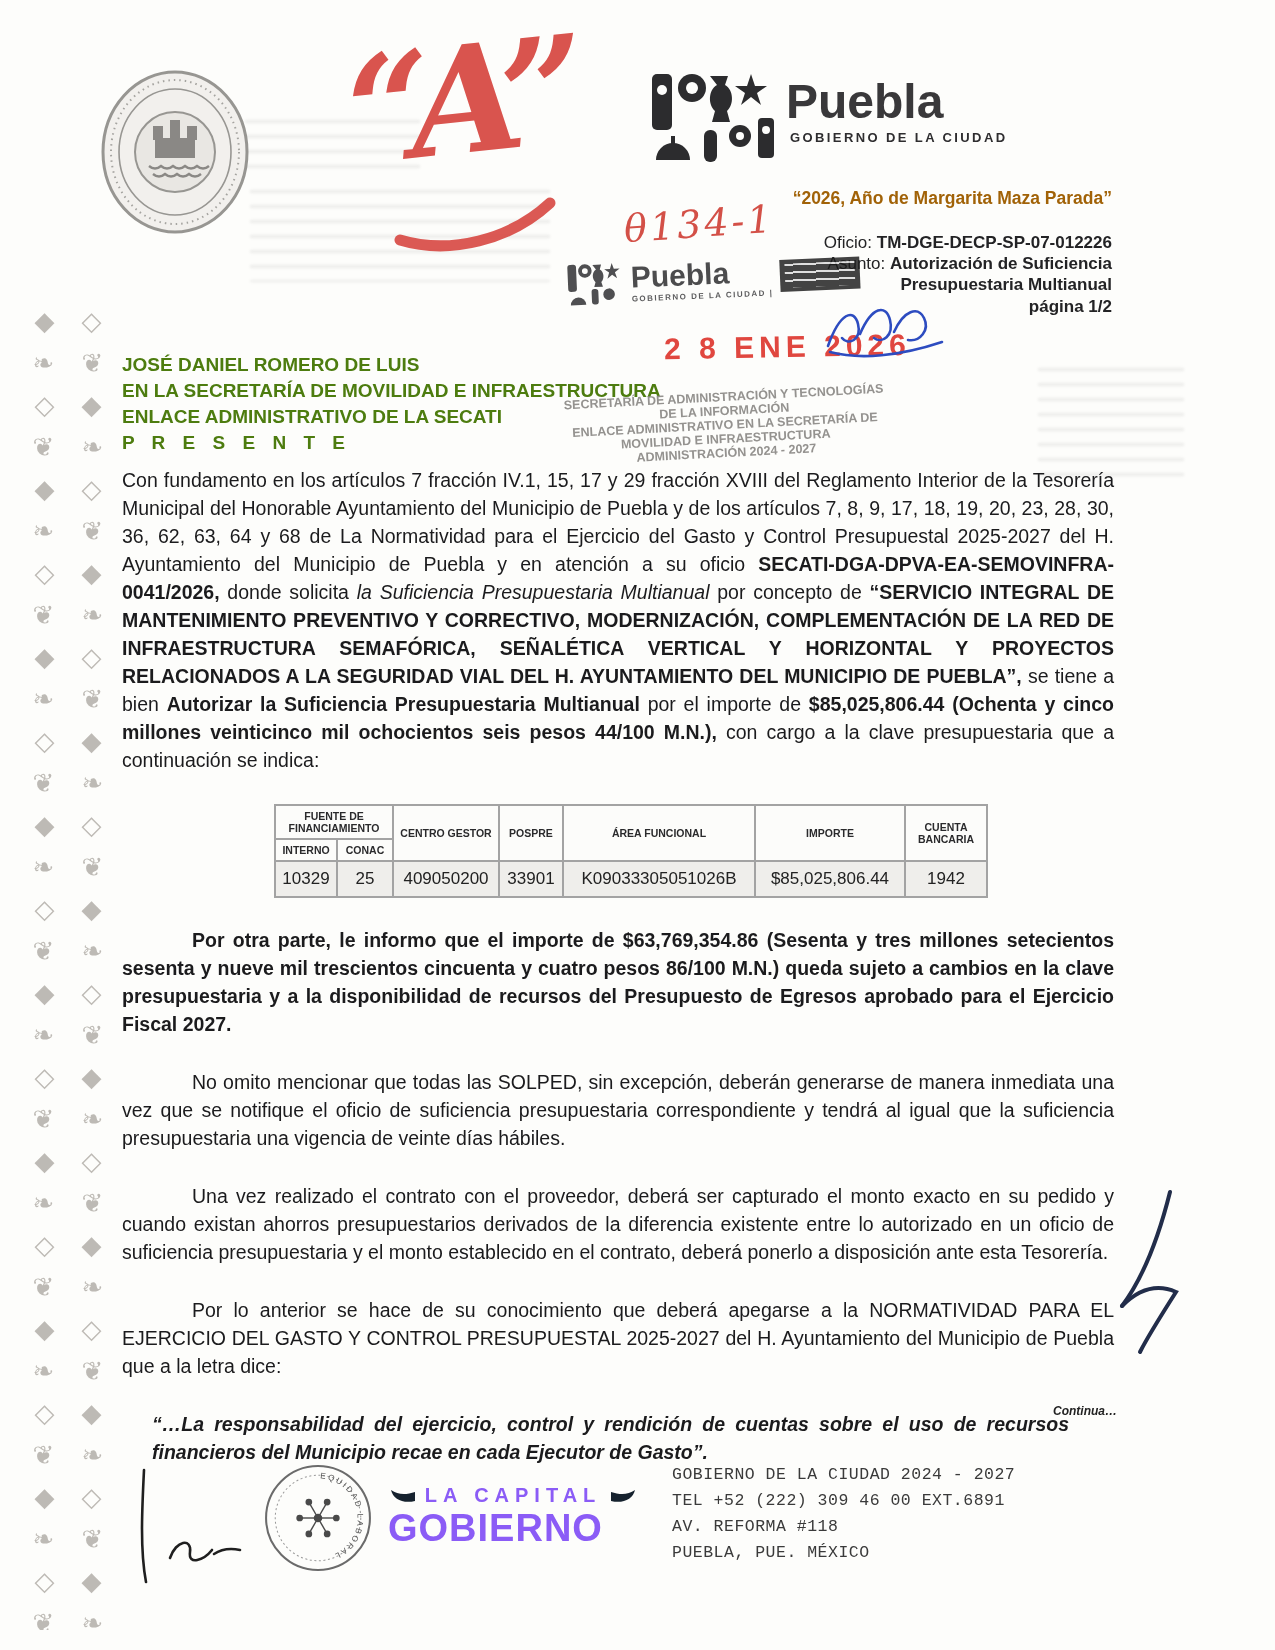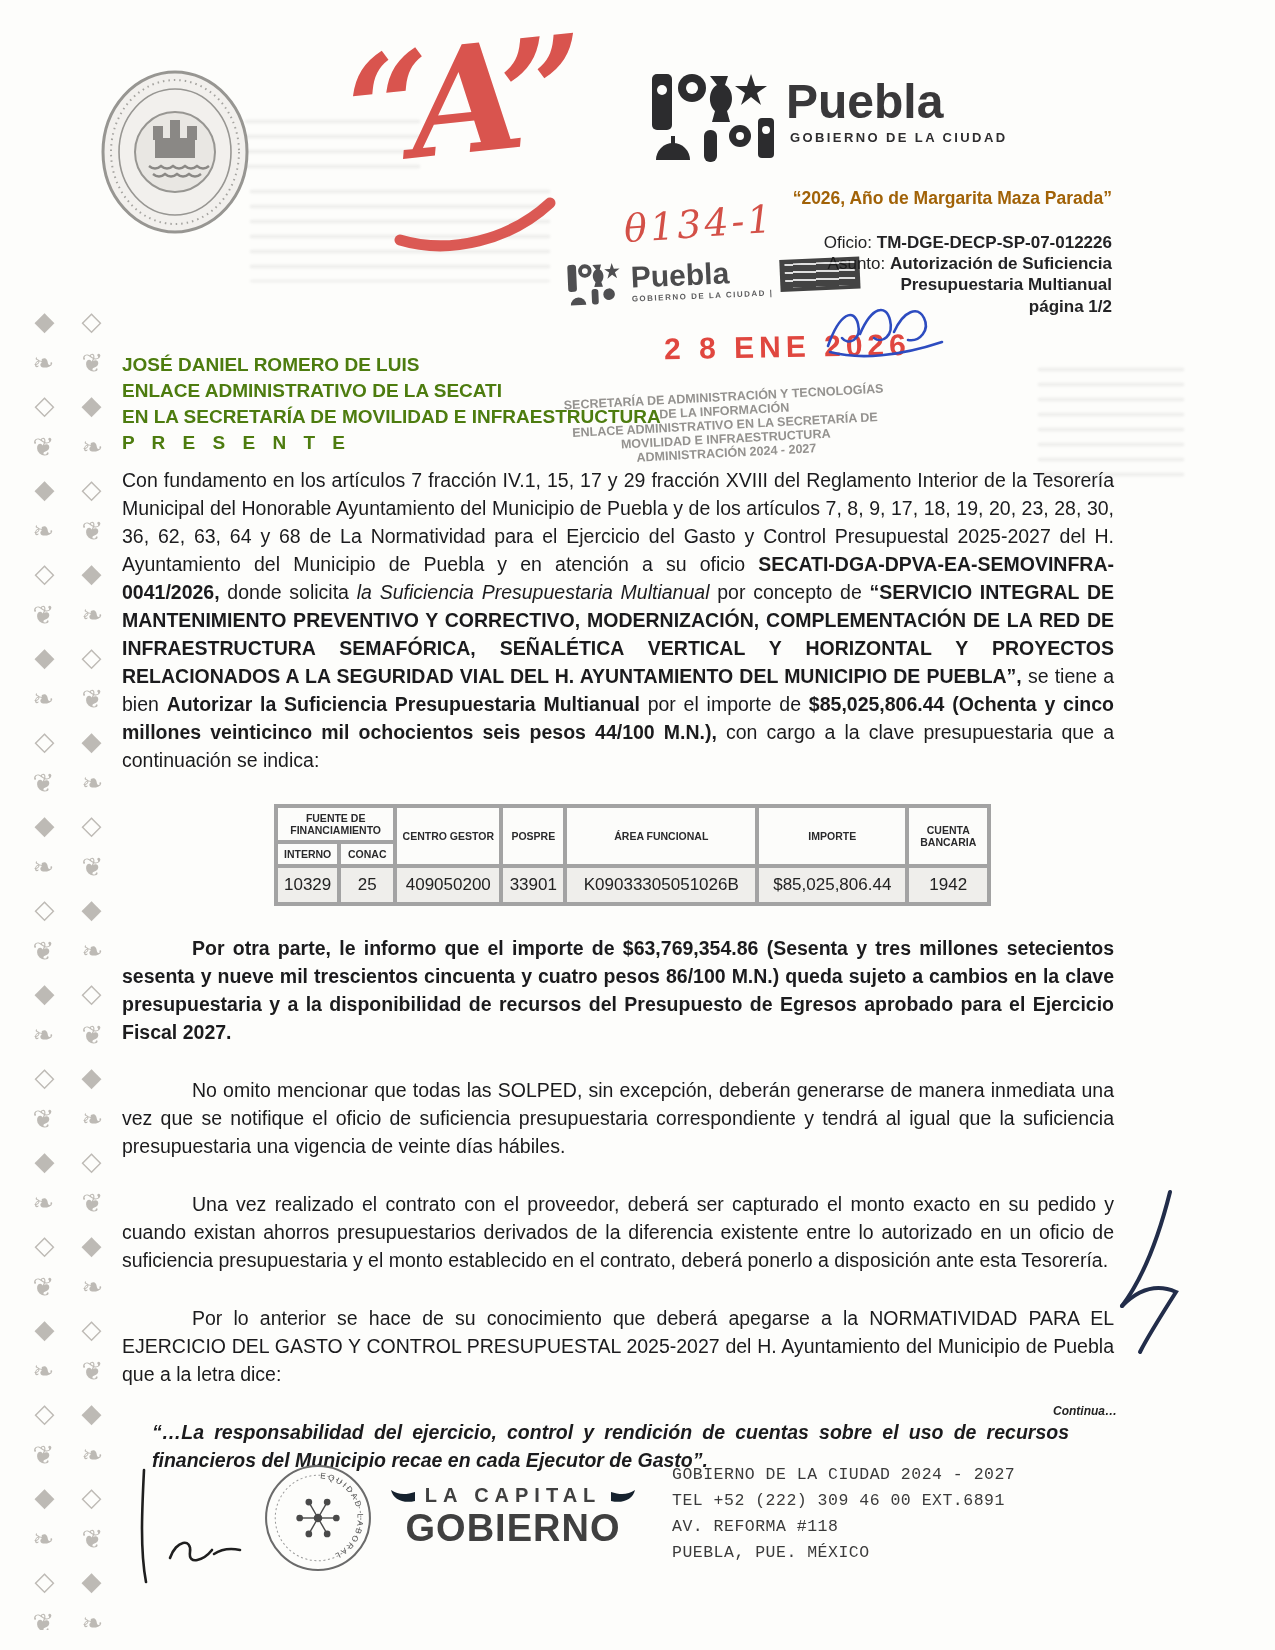--- a/index.html
+++ b/index.html
@@ -93,34 +93,34 @@
   .body p{margin:0 0 30px 0;}
   .seg-b{font-weight:700;}
   .seg-i{font-style:italic;margin-top:19px;}
   .p-indent{text-indent:70px;}
   .p-bold{font-weight:700;}
   .quote{font-weight:700; font-style:italic; margin:0 45px 0 30px !important;}
 
   
   .tablewrap{margin:4px 0 28px 152px;}
   table.budget{border-collapse:collapse; text-align:center;}
-  table.budget th, table.budget td{border:4px solid #a3a3a3;margin-top:32px;}
+  table.budget th, table.budget td{border:2px solid #a3a3a3;margin-top:32px;}
   table.budget th{font-size:10.5px; line-height:12px; font-weight:700; padding:4px 3px; background:#fcfcfa; color:#2a2a2c;}
   table.budget td{font-size:17px; font-weight:400; height:32px; padding:1px 6px; background:#efeeeb; color:#222;}
 
   .continua{position:absolute; right:158px; top:1404px; font-style:italic; font-weight:700; font-size:12px; color:#222;}
 
   .pen-mark{position:absolute; left:1098px; top:1186px; width:100px; height:172px;}
   .pen-mark path{stroke:#222d4a; stroke-width:4; fill:none; stroke-linecap:round;}
 
   
   .sig-foot{position:absolute; left:116px; top:1462px; width:132px; height:132px;}
   .sig-foot path{stroke:#1f1f1f; stroke-width:2.6; fill:none; stroke-linecap:round;}
   .badge-seal{position:absolute; left:262px; top:1462px; width:112px; height:112px;}
-  .campaign{position:absolute; left:388px; top:1484px; width:250px; text-align:center; color:#404040;}
+  .campaign{position:absolute; left:388px; top:1484px; width:250px; text-align:left; color:#8b5cf6;}
   .campaign-top{display:flex; align-items:center; justify-content:center; gap:8px;}
   .campaign-top .txt{font-size:20px; font-weight:800; letter-spacing:6px;}
   .campaign-bottom{font-size:38px; font-weight:900; letter-spacing:1px; line-height:1.05; margin-top:2px;}
   .address{
     position:absolute; left:672px; top:1462px;
     font-family:"Liberation Mono",monospace; font-size:16.5px; line-height:26px;
     color:#3a3a3a; letter-spacing:.5px;
   }
 </style>
 </head>
@@ -246,22 +246,22 @@
 
   <svg class="sig-blue" viewBox="0 0 132 72">
     <path d="M8,52 C20,18 34,14 38,30 C42,46 28,52 22,44"></path>
     <path d="M40,40 C52,12 66,10 70,26 C74,42 62,50 54,44"></path>
     <path d="M74,38 C84,16 98,12 104,24 C110,36 100,48 88,46"></path>
     <path d="M10,58 C40,66 80,62 122,48"></path>
   </svg>
 
   <div class="recipient">
     <div>JOSÉ DANIEL ROMERO DE LUIS</div>
+    <div>EN LA SECRETARÍA DE MOVILIDAD E INFRAESTRUCTURA</div>
     <div>ENLACE ADMINISTRATIVO DE LA SECATI</div>
-    <div>EN LA SECRETARÍA DE MOVILIDAD E INFRAESTRUCTURA</div>
     <div class="presente">P R E S E N T E</div>
   </div>
 
   <div class="admin-stamp">
     <div>SECRETARÍA DE ADMINISTRACIÓN Y TECNOLOGÍAS</div>
     <div>DE LA INFORMACIÓN</div>
     <div>ENLACE ADMINISTRATIVO EN LA SECRETARÍA DE</div>
     <div>MOVILIDAD E INFRAESTRUCTURA</div>
     <div>ADMINISTRACIÓN 2024 - 2027</div>
   </div>

